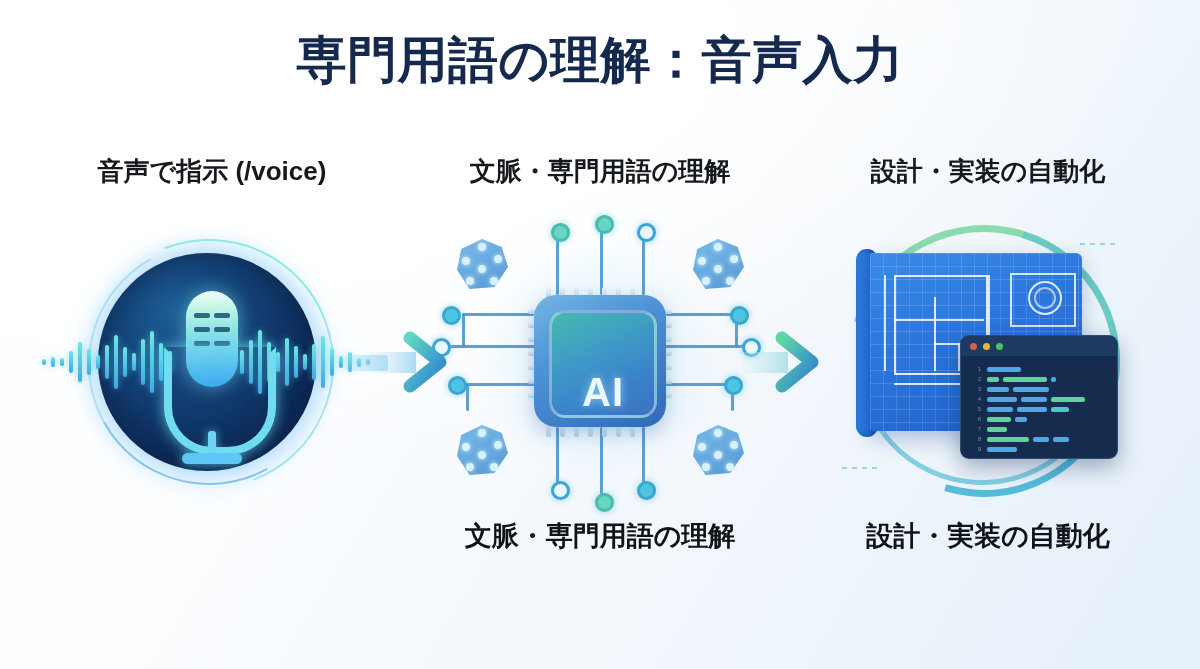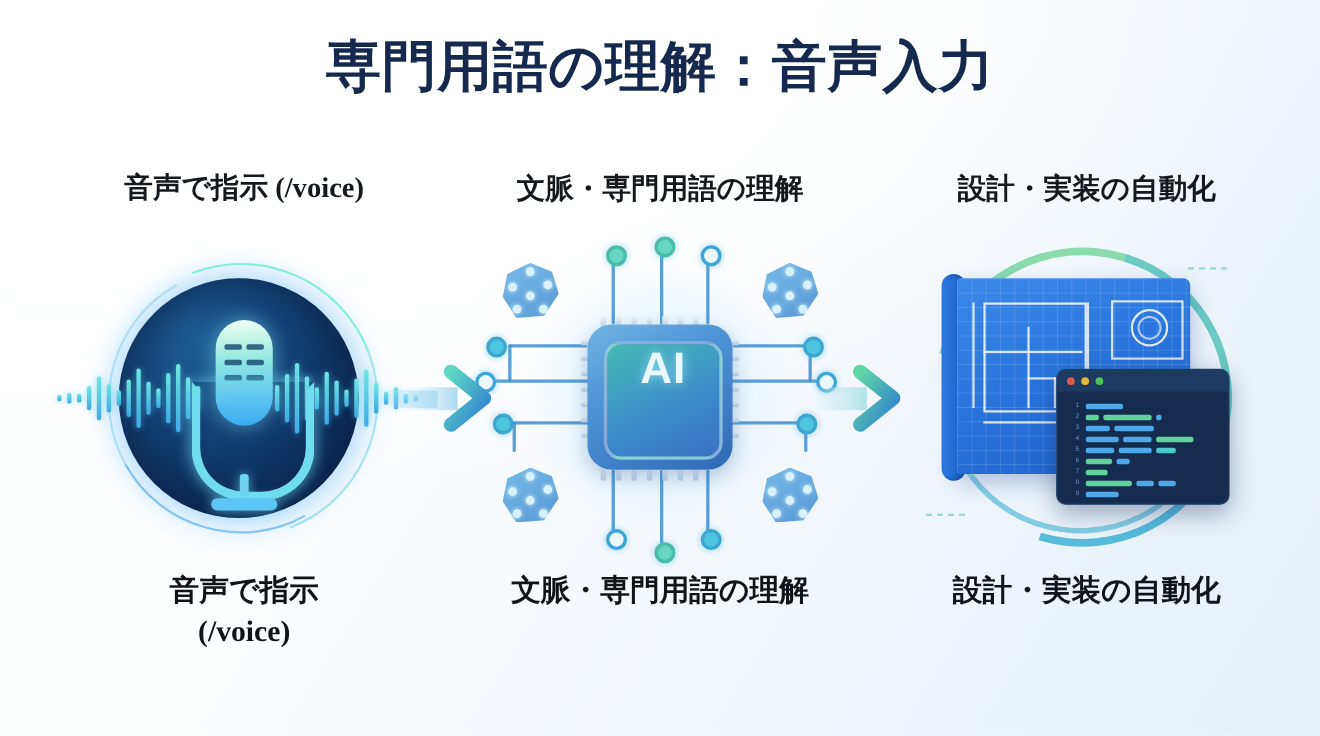--- a/index.html
+++ b/index.html
@@ -40,21 +40,21 @@
     left: 36px;
     width: 1128px;
     height: 470px;
   }
   .col {
     position: absolute;
     top: 0;
     width: 352px;
     height: 470px;
   }
-  .col.c1 { left: 10px; font-family: Liberation Serif, serif; }
+  .col.c1 { left: 0px; }
   .col.c2 { left: 388px; }
   .col.c3 { left: 776px; }
 
   .col-label {
     position: absolute;
     top: 0;
     left: 0;
     width: 352px;
     text-align: center;
     font-size: 26px;
@@ -216,21 +216,21 @@
     box-shadow: 0 6px 18px rgba(30,80,150,0.28);
   }
   .chip-face {
     position: absolute;
     left: 15px; top: 15px;
     width: 102px; height: 102px;
     border-radius: 16px;
     background: linear-gradient(155deg, #46b9b0 0%, #3f9fc4 34%, #3b84cb 68%, #3a71c2 100%);
     border: 3px solid rgba(255,255,255,0.38);
     display: flex;
-    align-items: flex-start;
+    align-items: flex-end;
     justify-content: center;
   }
   .chip-label {
     font-size: 40px;
     font-weight: bold;
     color: #eaf8ff;
     letter-spacing: 1px;
     text-shadow: 0 0 10px rgba(180,240,255,0.7);
   }
   .pin {
@@ -464,24 +464,20 @@
             <span class="grille" style="left:28px; top:36px"></span>
             <span class="grille" style="left:8px;  top:50px"></span>
             <span class="grille" style="left:28px; top:50px"></span>
           </div>
           <div class="mic-arc"></div>
           <div class="mic-stem"></div>
           <div class="mic-base"></div>
         </div>
       </div>
 
-      <div class="col-caption">
-        <div>音声で指示</div>
-        <div>(/voice)</div>
-      </div>
     </div>
 
     <div class="col c2">
       <div class="col-label">文脈・専門用語の理解</div>
 
       <div class="art">
         <div class="chip-wrap">
           <div class="chip-glow"></div>
 
           <div class="trace" style="left:38px;  top:96px;  width:72px; height:3px;"></div>

